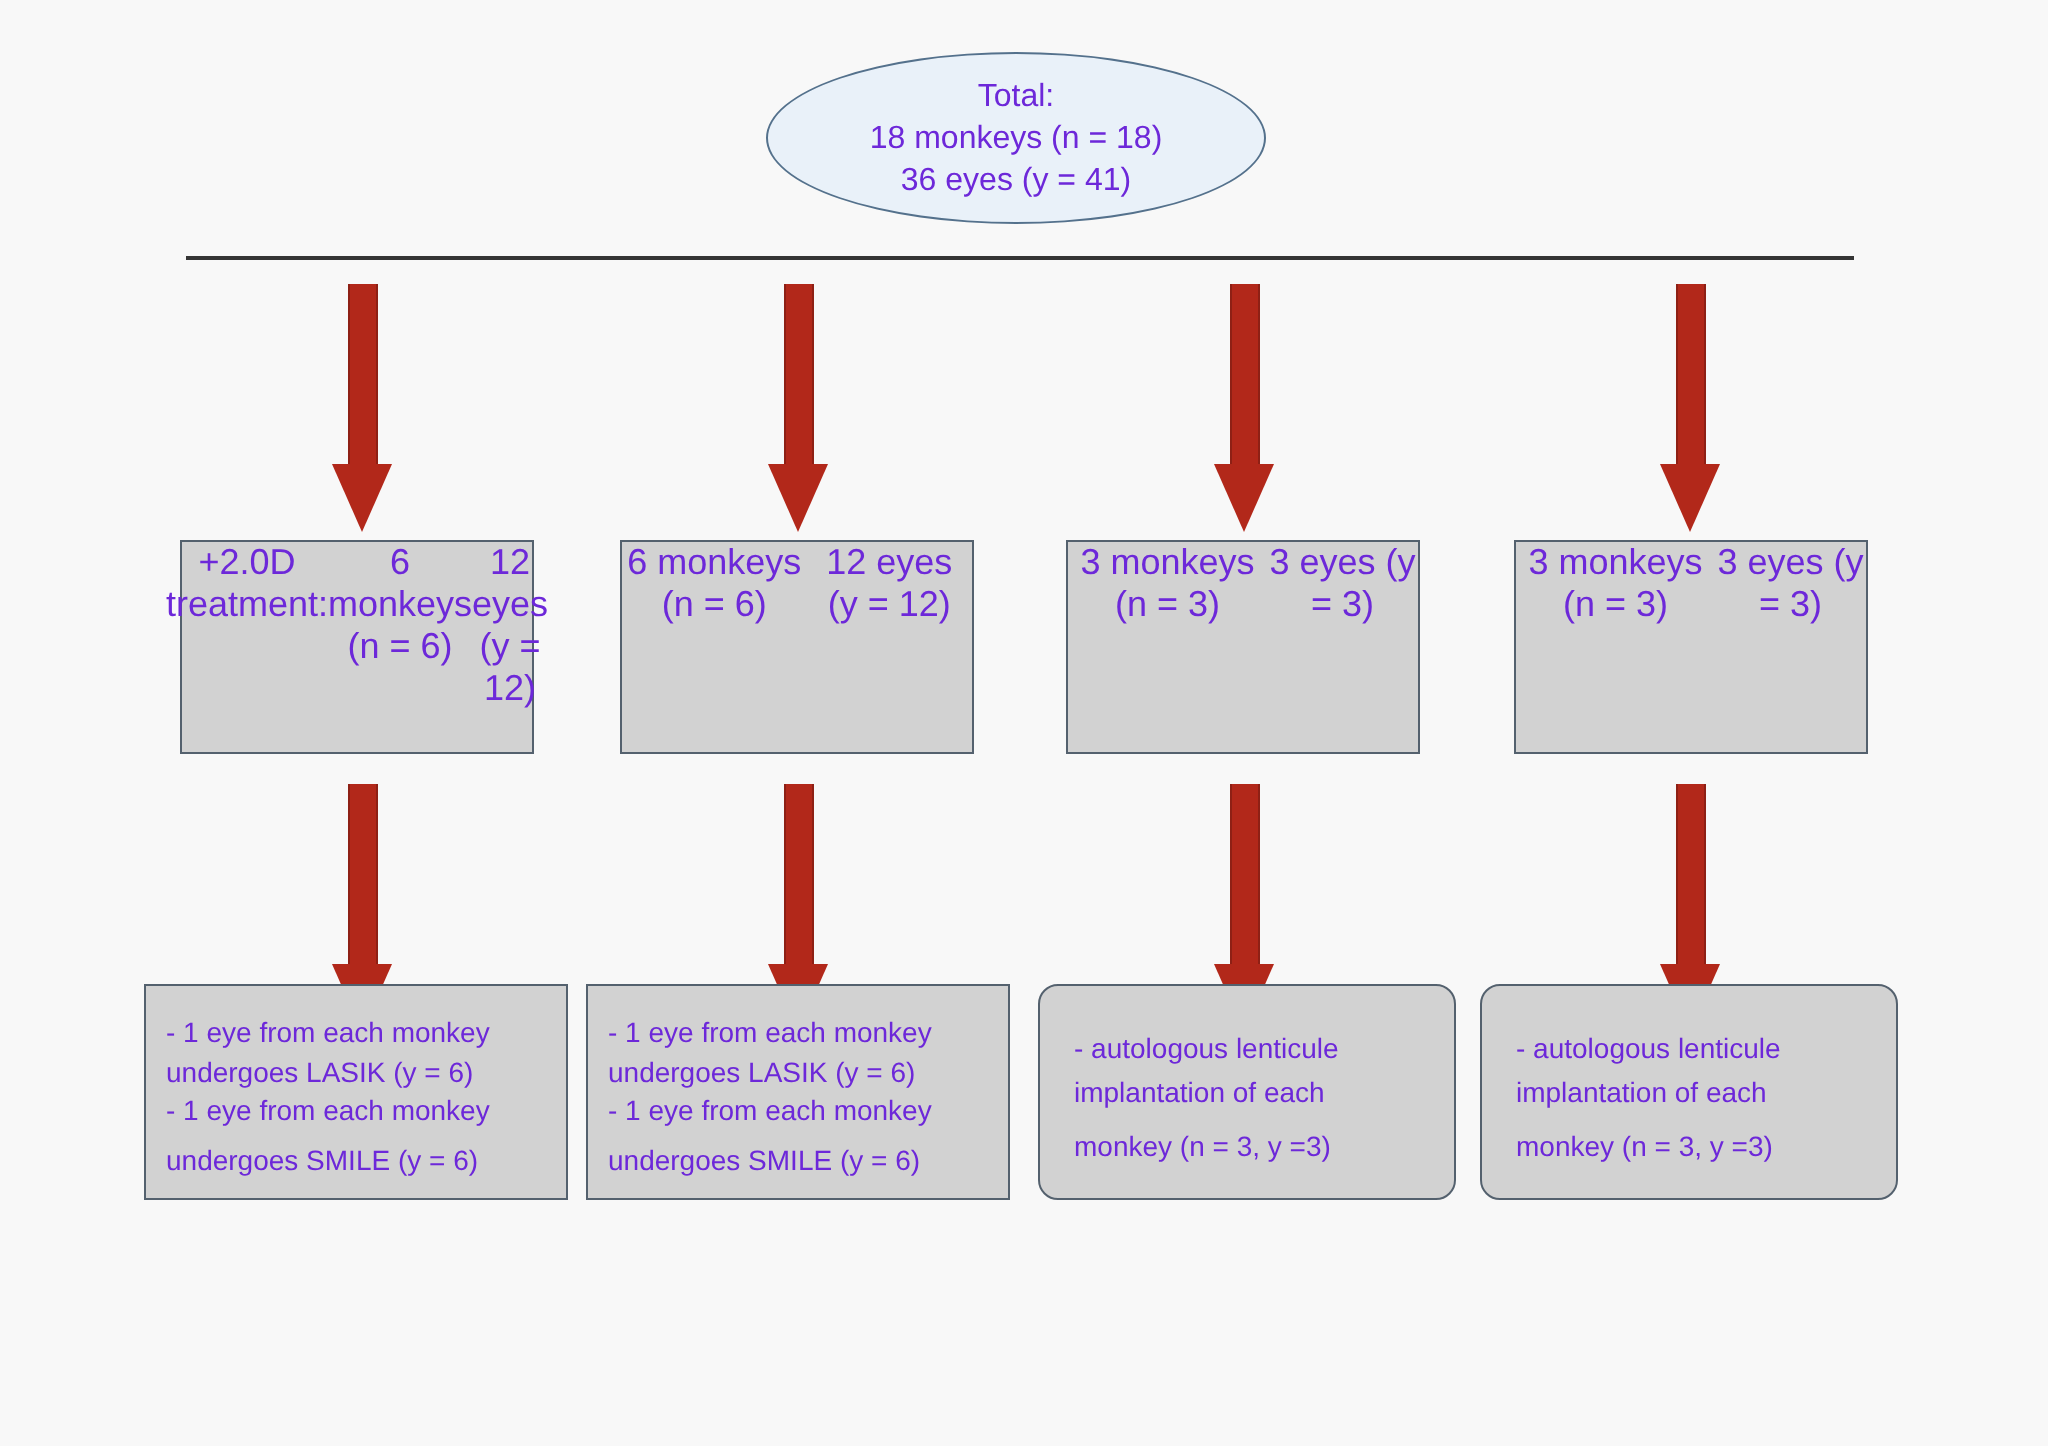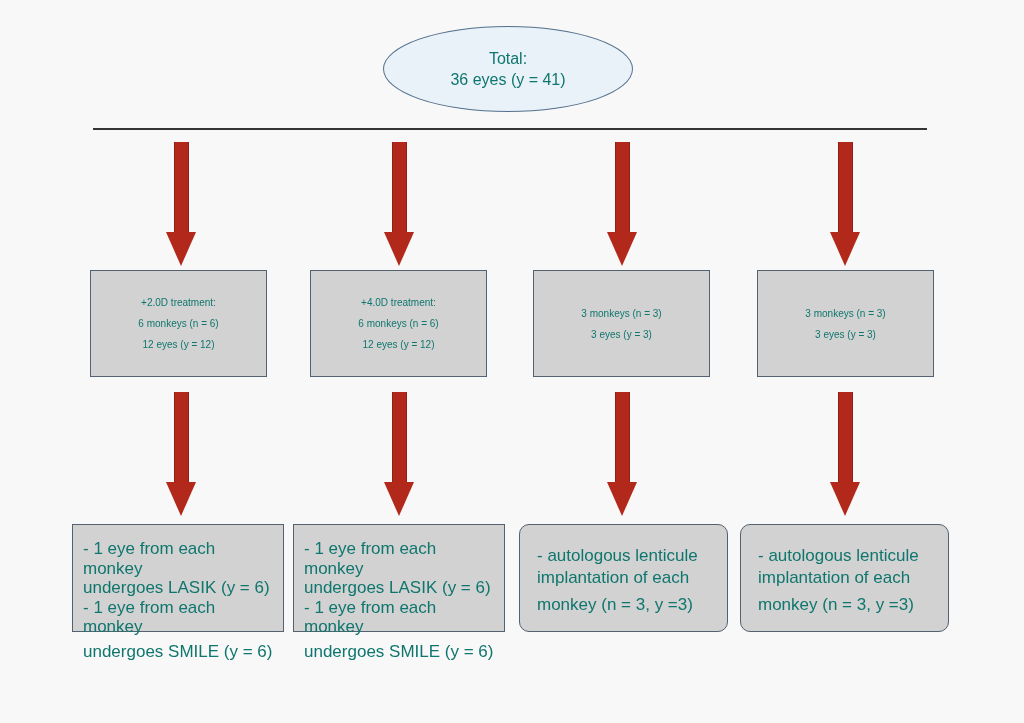--- a/index.html
+++ b/index.html
@@ -7,21 +7,21 @@
     padding: 0;
     background: #eaeaea;
     font-family: "Liberation Sans", "DejaVu Sans", sans-serif;
   }
   .canvas {
     position: relative;
     width: 1024px;
     height: 723px;
     background: #f8f8f8;
     overflow: hidden;
-    color: #0f766e;
+    color: #6d28d9;
   }
   .ellipse {
     position: absolute;
     left: 383px;
     top: 26px;
     width: 250px;
     height: 86px;
     background: #e9f1f9;
     border: 1.5px solid #54718c;
     border-radius: 50%;
@@ -70,34 +70,34 @@
   }
   .tbox {
     position: absolute;
     top: 270px;
     width: 177px;
     height: 107px;
     background: #d2d2d2;
     border: 1.5px solid #54616e;
     box-sizing: border-box;
     display: flex;
-    flex-direction: column;
+    flex-direction: row;
     justify-content: center;
     text-align: center;
-    font-size: 10px;
+    font-size: 18px;
     line-height: 21px;
   }
   .pbox {
     position: absolute;
-    top: 524px;
+    top: 492px;
     height: 108px;
     background: #d2d2d2;
     border: 1.5px solid #54616e;
     box-sizing: border-box;
-    font-size: 17px;
+    font-size: 14px;
     text-align: left;
   }
   .pbox.lasik {
     width: 212px;
     padding: 14px 4px 0 10px;
     line-height: 19.5px;
   }
   .pbox.lenticule {
     width: 209px;
     padding: 20px 4px 0 17px;
@@ -106,20 +106,21 @@
   }
   .pline.gap-before { margin-top: 5px; }
 </style>
 </head>
 <body>
 
 <div class="canvas">
 
   <div class="ellipse">
     <div>Total:</div>
+    <div>18 monkeys (n = 18)</div>
     <div>36 eyes (y = 41)</div>
   </div>
 
   <div class="divider"></div>
 
   <div class="arrow" style="left:166px; top:142px">
     <div class="shaft"></div>
     <div class="head"></div>
   </div>
   <div class="arrow" style="left:384px; top:142px">
@@ -134,21 +135,20 @@
     <div class="shaft"></div>
     <div class="head"></div>
   </div>
 
   <div class="tbox" style="left:90px">
     <div>+2.0D treatment:</div>
     <div>6 monkeys (n = 6)</div>
     <div>12 eyes (y = 12)</div>
   </div>
   <div class="tbox" style="left:310px">
-    <div>+4.0D treatment:</div>
     <div>6 monkeys (n = 6)</div>
     <div>12 eyes (y = 12)</div>
   </div>
   <div class="tbox" style="left:533px">
     <div>3 monkeys (n = 3)</div>
     <div>3 eyes (y = 3)</div>
   </div>
   <div class="tbox" style="left:757px">
     <div>3 monkeys (n = 3)</div>
     <div>3 eyes (y = 3)</div>

